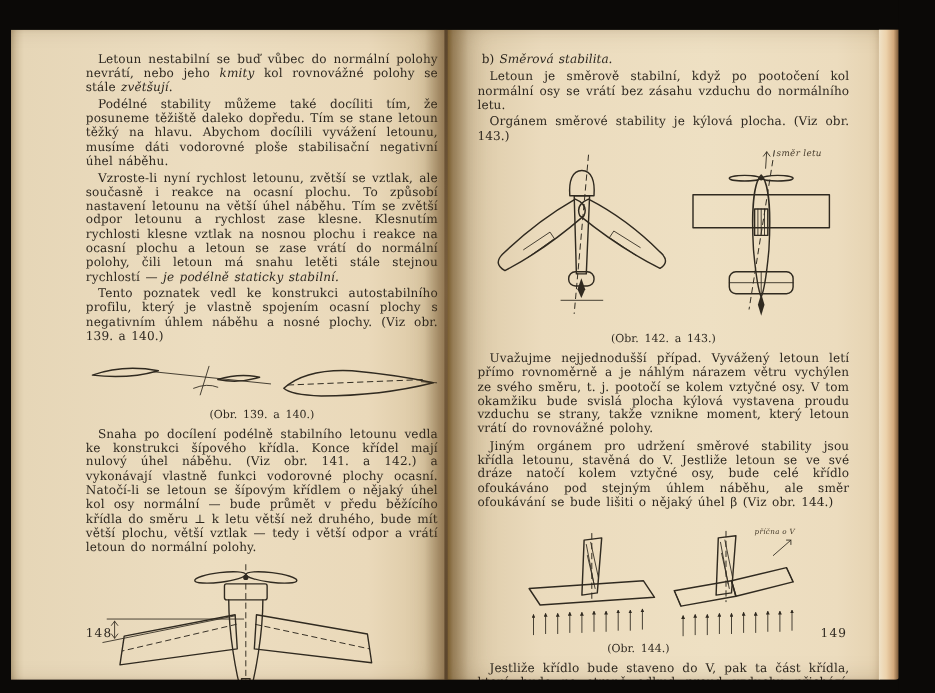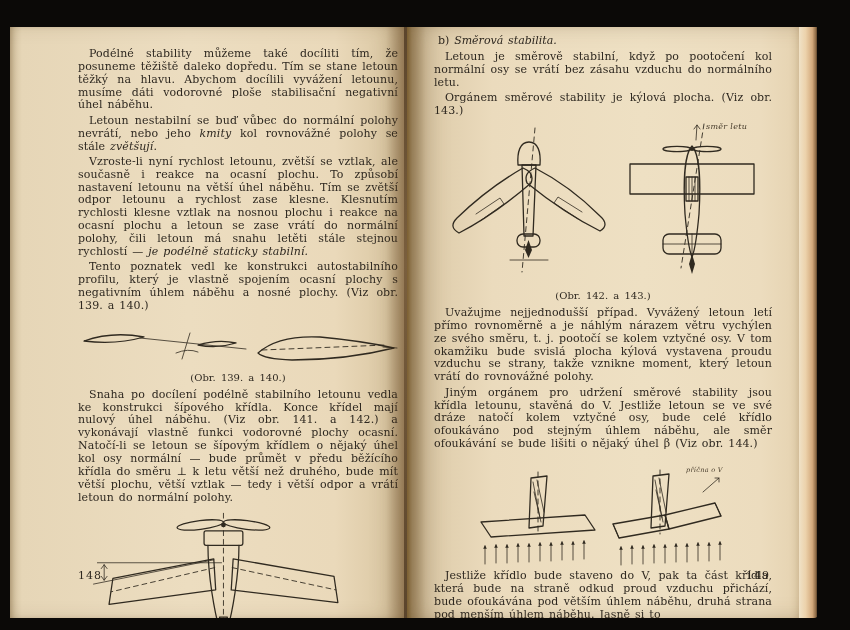--- a/index.html
+++ b/index.html
@@ -4,21 +4,21 @@
 <style>
   html,body{margin:0;padding:0;background:#000;}
   .stage{position:relative;width:850px;height:630px;background:#0b0907;overflow:hidden;
          font-family:"DejaVu Serif","Liberation Serif",serif;}
   .page{position:absolute;top:27px;height:591px;color:#2e2820;box-sizing:border-box;}
   .page-left{left:10px;width:396px;
     background:linear-gradient(90deg,#cfbd9a 0,#e6d6b7 3%,#ecddc0 45%,#ead9ba 82%,#dcc9a5 95%,#b59b74 100%);
     padding:21px 8px 0 68px;}
   .page-right{left:406px;width:394px;
     background:linear-gradient(90deg,#96793f 0,#bfa87f 1.5%,#ddcba9 5%,#ebdbbd 22%,#eee0c3 60%,#ecdcbe 90%,#e5d2b0 100%);
-    padding:7px 28px 0 28px;}
+    padding:20px 28px 0 28px;}
   .spine{position:absolute;left:404px;top:27px;width:3px;height:591px;background:linear-gradient(180deg,#5b452c,#7a5f3e 40%,#5b452c);}
   .fore-edge{position:absolute;left:799px;top:6px;width:19px;height:612px;
     background:linear-gradient(90deg,#f0e2c7 0,#ecd2ab 35%,#d3a97c 70%,#8a6743 90%,#15100b 100%);
     border-radius:0 6px 4px 0;}
   .page-left::after{content:"";position:absolute;inset:0;pointer-events:none;
     box-shadow:inset -20px 0 24px -12px rgba(80,52,18,.5), inset 4px 0 6px -3px rgba(80,52,18,.35);}
   .page-right::after{content:"";position:absolute;inset:0;pointer-events:none;
     box-shadow:inset 24px 0 28px -12px rgba(80,52,18,.55), inset -6px 0 8px -5px rgba(120,85,40,.35);}
   .para{font-size:11px;line-height:1.17;text-align:justify;text-indent:11px;
         margin:0 0 2.5px;word-spacing:1.3px;letter-spacing:.1px;}
@@ -40,22 +40,22 @@
   .frame-bottom{position:absolute;left:0;top:618px;width:850px;height:12px;background:#0b0907;}
   .frame-left{position:absolute;left:0;top:0;width:10px;height:630px;background:#0b0907;}
   .frame-right{position:absolute;left:817px;top:0;width:33px;height:630px;background:#0b0907;}
 </style>
 </head>
 <body>
 
 <div class="stage">
 
   <div class="page page-left">
+    <p class="para"><span>Letoun nestabilní se buď vůbec do normální polohy nevrátí, nebo jeho </span><span class="em">kmity</span><span> kol rovnovážné polohy se stále </span><span class="em">zvětšují</span><span>.</span></p>
     <p class="para"><span>Podélné stability můžeme také docíliti tím, že posuneme těžiště daleko dopředu. Tím se stane letoun těžký na hlavu. Abychom docílili vyvážení letounu, musíme dáti vodorovné ploše stabilisační negativní úhel náběhu.</span></p>
-    <p class="para"><span>Letoun nestabilní se buď vůbec do normální polohy nevrátí, nebo jeho </span><span class="em">kmity</span><span> kol rovnovážné polohy se stále </span><span class="em">zvětšují</span><span>.</span></p>
     <p class="para"><span>Vzroste-li nyní rychlost letounu, zvětší se vztlak, ale současně i reakce na ocasní plochu. To způsobí nastavení letounu na větší úhel náběhu. Tím se zvětší odpor letounu a rychlost zase klesne. Klesnutím rychlosti klesne vztlak na nosnou plochu i reakce na ocasní plochu a letoun se zase vrátí do normální polohy, čili letoun má snahu letěti stále stejnou rychlostí — </span><span class="em">je podélně staticky stabilní.</span></p>
     <p class="para"><span>Tento poznatek vedl ke konstrukci autostabilního profilu, který je vlastně spojením ocasní plochy s negativním úhlem náběhu a nosné plochy. (Viz obr. 139. a 140.)</span></p>
 
     <div class="fig" style="height:52px;margin-top:5px;">
       <svg width="320" height="52" viewBox="0 0 320 52">
         <g class="sketch">
           <path d="M6 23 Q34 13 66 19 Q38 27 6 23 Z"></path>
           <path class="thin" d="M62 20 L168 31"></path>
           <path d="M120 27 Q140 21 158 25 Q139 31 120 27 Z"></path>
           <path class="thin" d="M112 15 L104 41"></path>
@@ -178,20 +178,21 @@
           <line class="thin" x1="212" y1="95" x2="212" y2="77" marker-end="url(#ah)"></line>
           <line class="thin" x1="223" y1="94" x2="223" y2="76" marker-end="url(#ah)"></line>
           <line class="thin" x1="234" y1="94" x2="234" y2="76" marker-end="url(#ah)"></line>
           <line class="thin" x1="245" y1="93" x2="245" y2="75" marker-end="url(#ah)"></line>
           <line class="thin" x1="256" y1="93" x2="256" y2="75" marker-end="url(#ah)"></line>
           <line class="thin" x1="267" y1="92" x2="267" y2="74" marker-end="url(#ah)"></line>
         </g>
       </svg>
       <span class="annot" style="left:252px;top:-2px;font-size:6.5px;">příčna o V</span>
     </div>
+    <p class="caption" style="text-align:left;padding-left:118px;">(Obr. 144.)</p>
 
     <p class="para"><span>Jestliže křídlo bude staveno do V, pak ta část křídla, která bude na straně odkud proud vzduchu přichází, bude ofoukávána pod větším úhlem náběhu, druhá strana pod menším úhlem náběhu. Jasně si to</span></p>
 
     <div class="pagenum pagenum-right">149</div>
   </div>
 
   <div class="spine"></div>
   <div class="fore-edge"></div>
   <div class="frame-top"></div>
   <div class="frame-bottom"></div>

